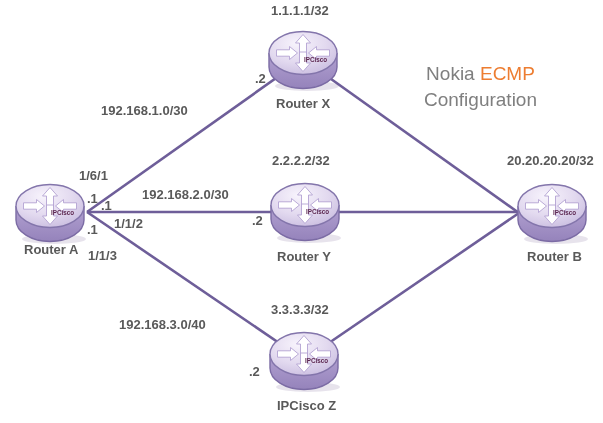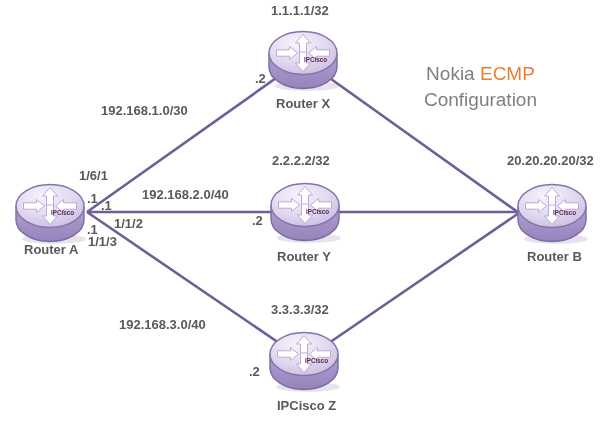--- a/index.html
+++ b/index.html
@@ -145,28 +145,28 @@
   <div class="title">
     <span>Nokia</span>
     <span class="accent">ECMP</span><br>
     <span>Configuration</span>
   </div>
 
   
   <div class="lbl" style="left:24px;top:243px">Router A</div>
   <div class="lbl" style="left:79px;top:169px">1/6/1</div>
   <div class="lbl" style="left:114px;top:217px">1/1/2</div>
-  <div class="lbl" style="left:88px;top:235px">1/1/3</div>
+  <div class="lbl" style="left:88px;top:249px">1/1/3</div>
   <div class="lbl" style="left:87px;top:192px">.1</div>
   <div class="lbl" style="left:101px;top:199px">.1</div>
   <div class="lbl" style="left:87px;top:223px">.1</div>
 
   
   <div class="lbl" style="left:101px;top:104px">192.168.1.0/30</div>
-  <div class="lbl" style="left:142px;top:188px">192.168.2.0/40</div>
+  <div class="lbl" style="left:142px;top:188px">192.168.2.0/30</div>
   <div class="lbl" style="left:119px;top:318px">192.168.3.0/40</div>
 
   
   <div class="lbl" style="left:271px;top:4px">1.1.1.1/32</div>
   <div class="lbl" style="left:255px;top:72px">.2</div>
   <div class="lbl" style="left:276px;top:97px">Router X</div>
 
   
   <div class="lbl" style="left:272px;top:154px">2.2.2.2/32</div>
   <div class="lbl" style="left:252px;top:214px">.2</div>

